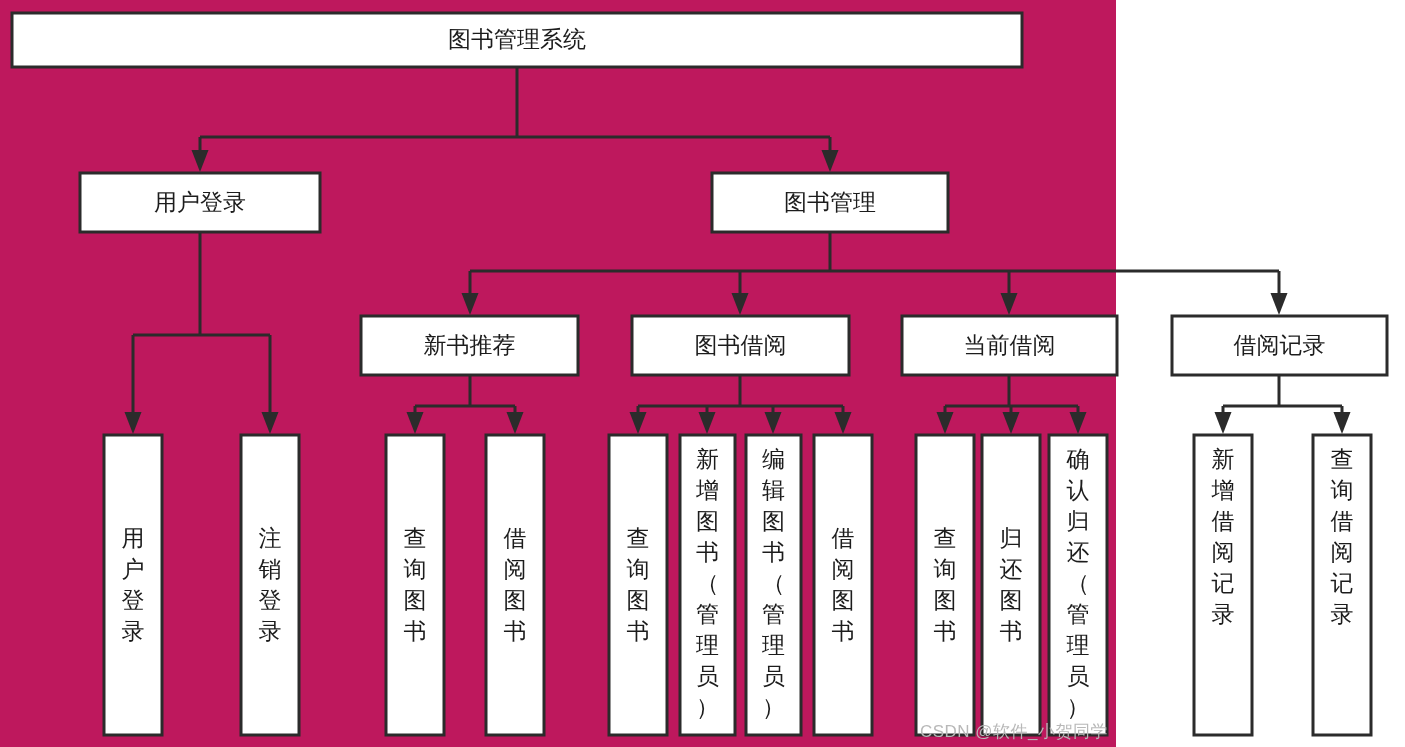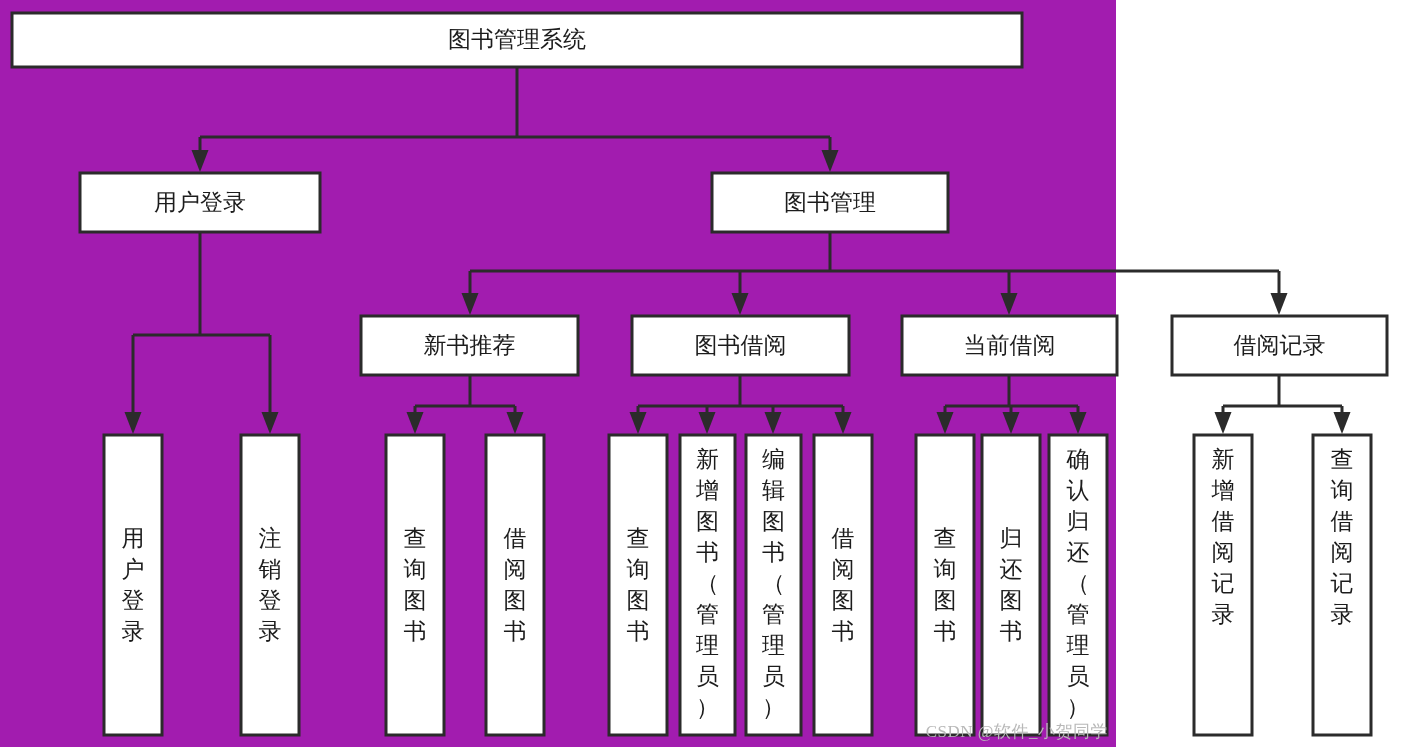--- a/index.html
+++ b/index.html
@@ -10,21 +10,21 @@
   body {
     width: 1405px;
     height: 747px;
     font-family: "Liberation Sans", "DejaVu Sans", sans-serif;
     overflow: hidden;
   }
   #diagram-root {
     position: relative;
     width: 1116px;
     height: 747px;
-    background: #a21caf;
+    background: #be185d;
   }
   svg.diagram-canvas {
     position: absolute;
     left: 0;
     top: 0;
     width: 1405px;
     height: 747px;
     display: block;
   }
   .node-box {
@@ -52,21 +52,21 @@
     text-anchor: middle;
     dominant-baseline: middle;
   }
   .node-label.vertical-label {
     font-size: 23px;
   }
   .watermark-text {
     position: absolute;
     right: 8px;
     bottom: 4px;
-    font-family: Liberation Serif, serif;
+    font-family: Liberation Sans, sans-serif;
     font-size: 17px;
     color: #b8b8b8;
     white-space: nowrap;
     letter-spacing: 0.5px;
     user-select: none;
   }
 </style>
 </head>
 <body>
 

